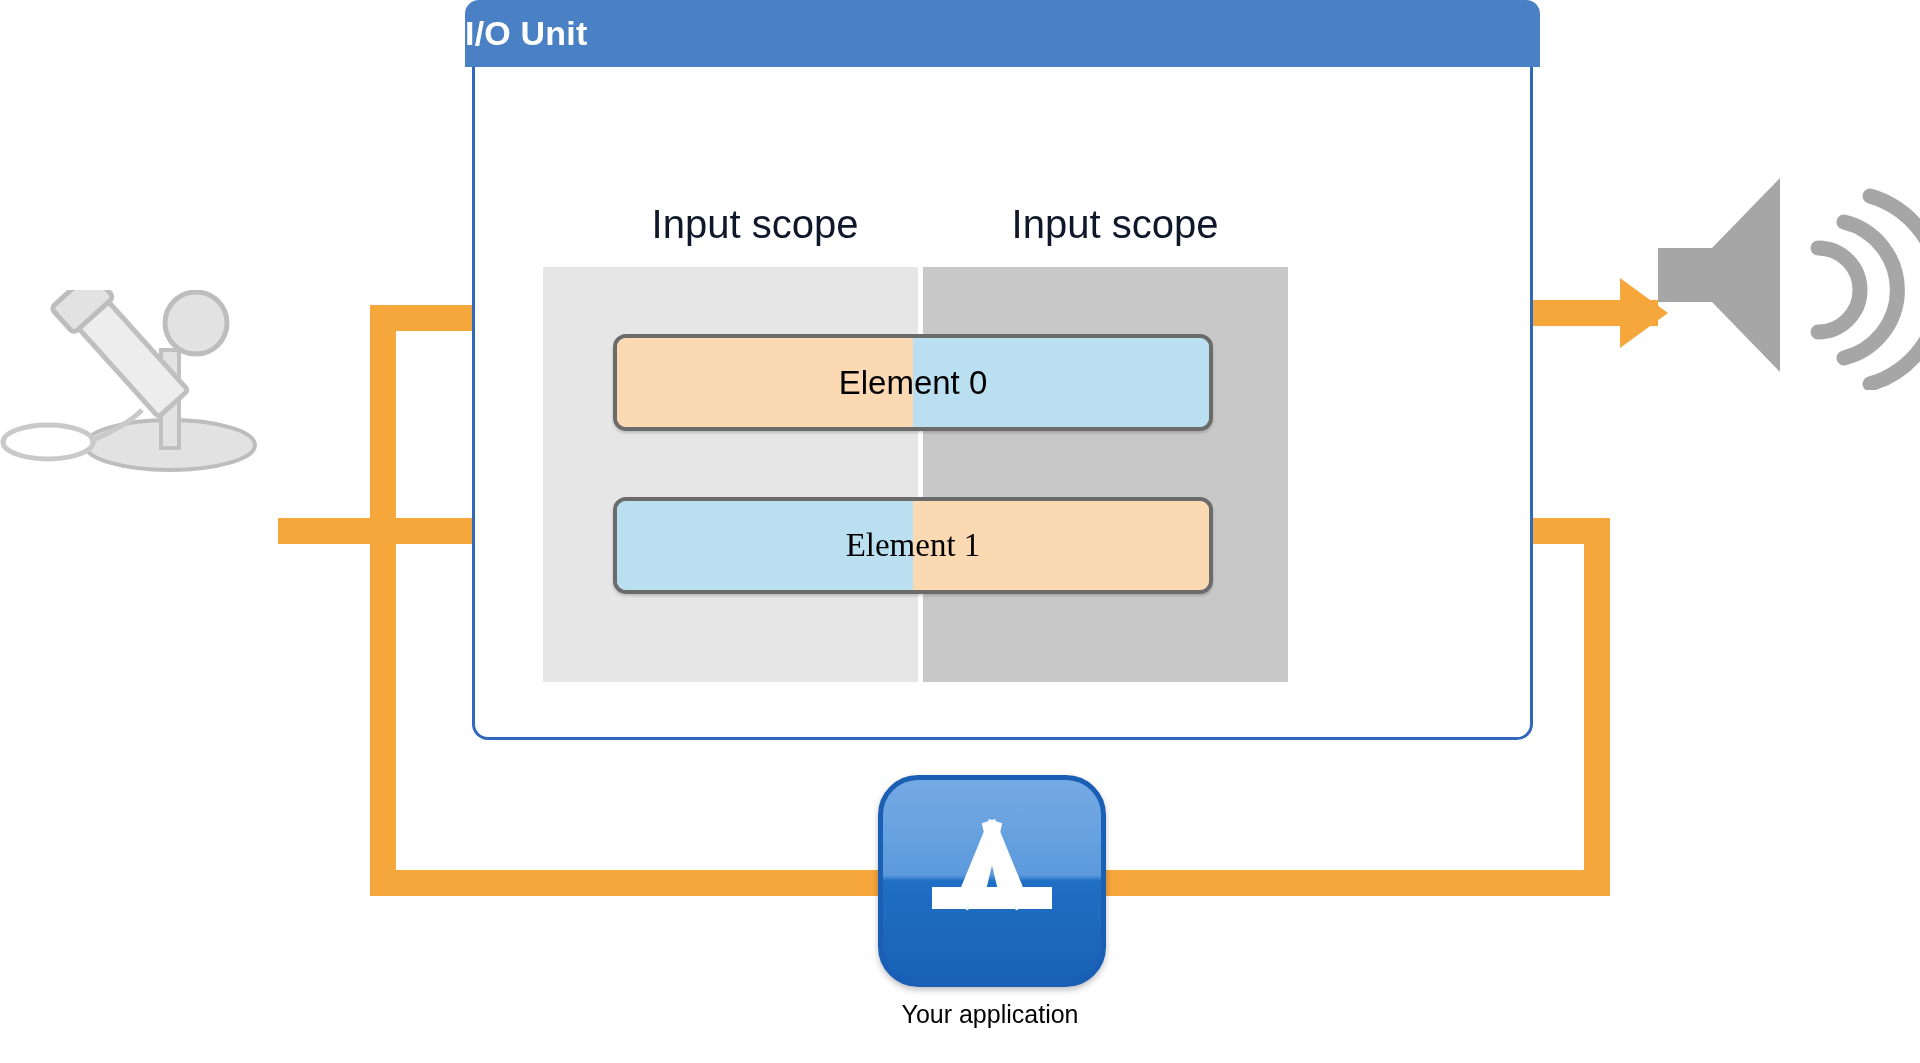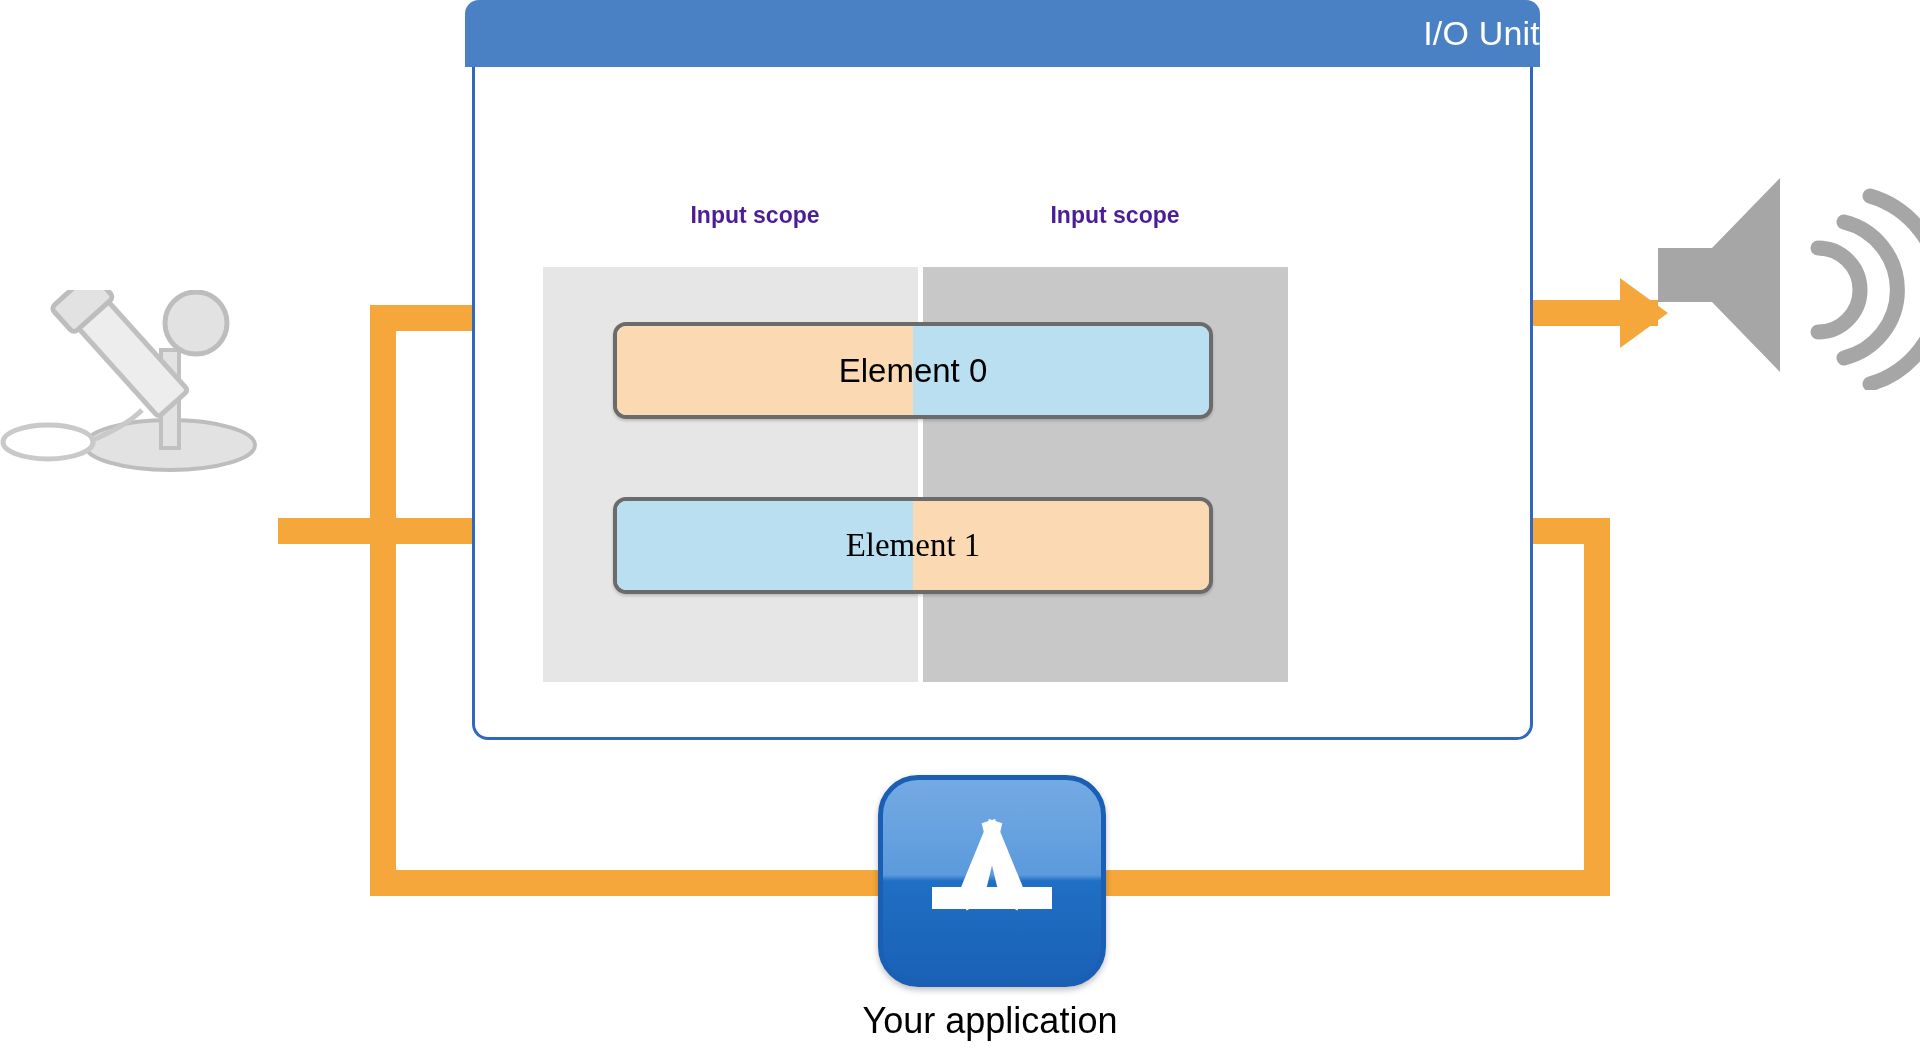--- a/index.html
+++ b/index.html
@@ -34,45 +34,45 @@
     height: 67px;
     background: #4a80c4;
     border-radius: 14px 14px 0 0;
     box-sizing: border-box;
   }
   #io-unit-title {
     position: absolute;
     left: 0;
     top: 14px;
     width: 100%;
-    text-align: right;
+    text-align: left;
     color: #ffffff;
     font-size: 34px;
-    font-weight: normal;
+    font-weight: bold;
     letter-spacing: 0.2px;
   }
   #io-unit-body {
     position: absolute;
     left: 7px;
     top: 67px;
     width: 1061px;
     height: 673px;
     border: 3px solid #2f68bc;
     border-top: none;
     border-radius: 0 0 16px 16px;
     box-sizing: border-box;
     background: #ffffff;
   }
 
   
   .scope-label {
     position: absolute;
-    font-size: 23px;
-    font-weight: bold;
-    color: #4c1d95;
+    font-size: 40px;
+    font-weight: normal;
+    color: #0f172a;
     text-align: center;
     top: 135px;
     white-space: nowrap;
   }
   #input-scope-label  { left: 120px; width: 320px; }
   #output-scope-label { left: 470px; width: 340px; }
 
   
   .scope-band {
     position: absolute;
@@ -88,21 +88,21 @@
     left: 138px;
     width: 600px;
     height: 97px;
     border: 4px solid #6b6b6b;
     border-radius: 13px;
     box-sizing: border-box;
     overflow: hidden;
     display: flex;
     box-shadow: 0 2px 3px rgba(0,0,0,0.18);
   }
-  #element-0-bar { top: 255px; }
+  #element-0-bar { top: 267px; }
   #element-1-bar { top: 430px; font-family: Liberation Serif, serif; }
   .element-half { height: 100%; }
   .half-peach { background: #fbd9b2; }
   .half-blue  { background: #b9dff0; }
   .element-label {
     position: absolute;
     left: 0;
     top: 0;
     width: 100%;
     height: 100%;
@@ -166,21 +166,21 @@
     border: 5px solid #1b5fb5;
     box-sizing: border-box;
     box-shadow: 0 3px 6px rgba(0,0,0,0.25);
   }
   #app-label {
     position: absolute;
     left: 690px;
     top: 1000px;
     width: 600px;
     text-align: center;
-    font-size: 36px;
+    font-size: 25px;
     color: #000000;
   }
 
   
   #speaker-icon { left: 1650px; top: 160px; width: 275px; height: 230px; }
   #mic-icon     { left: 0px;    top: 290px; width: 280px; height: 275px; }
 </style>
 </head>
 <body>
 

